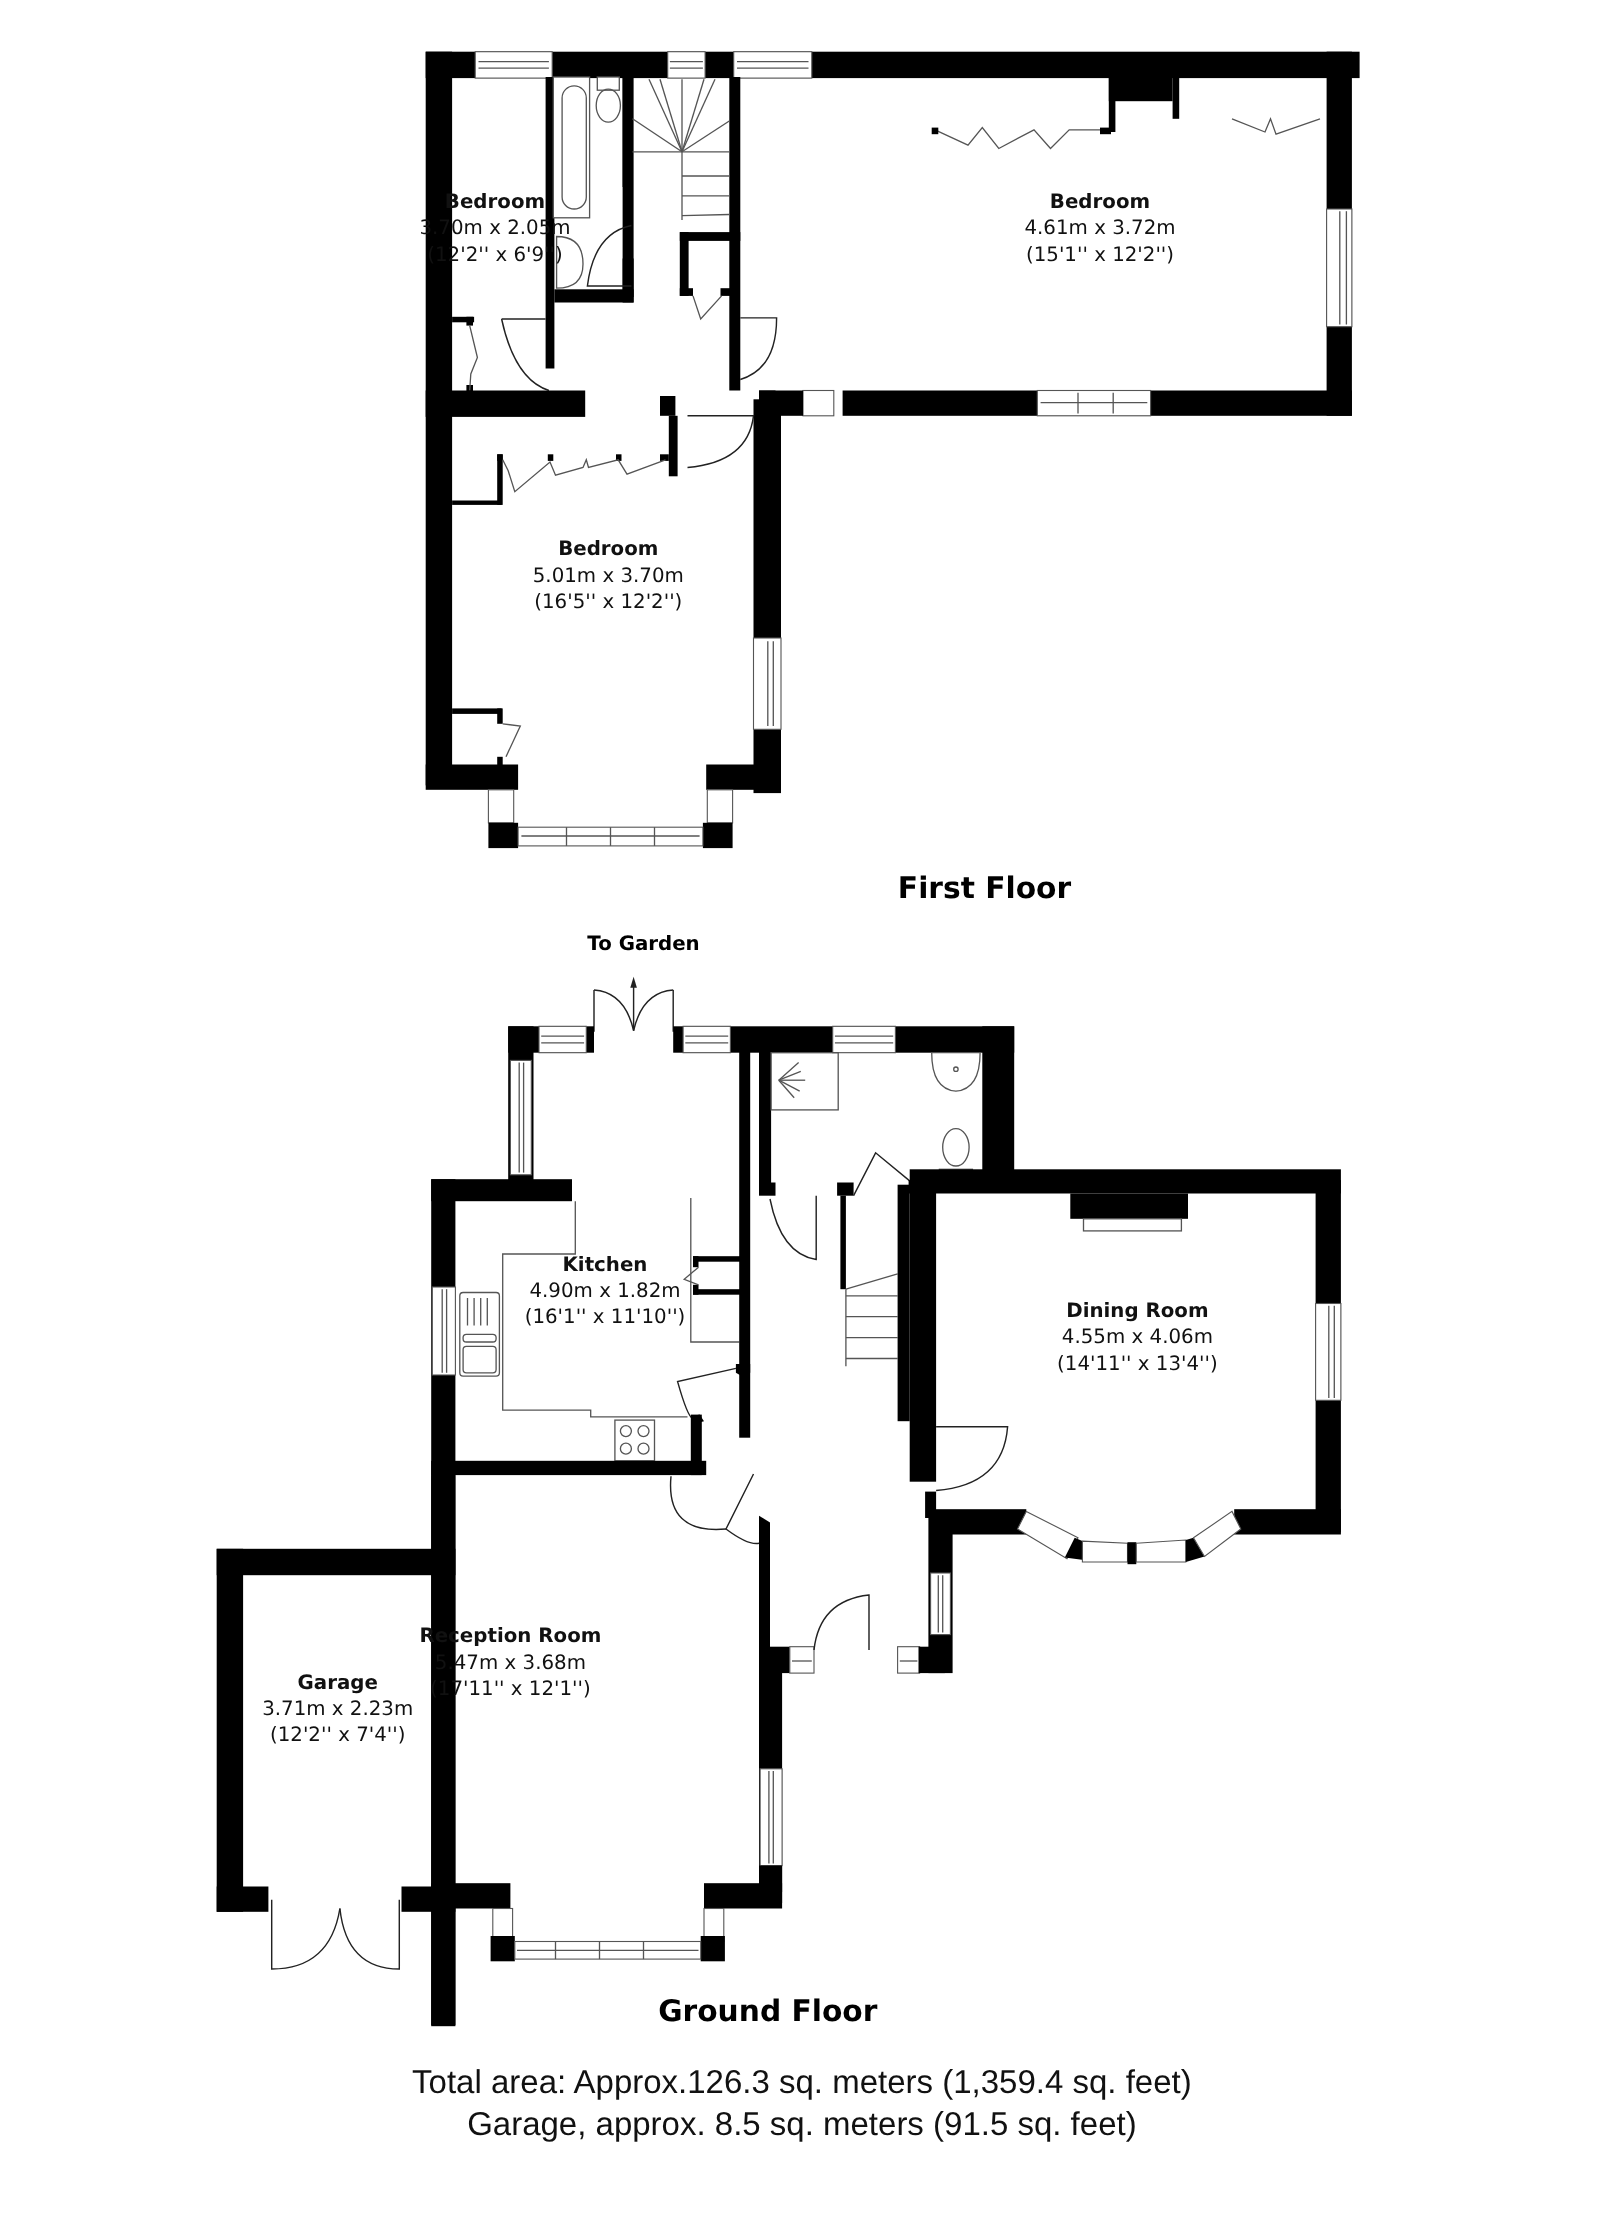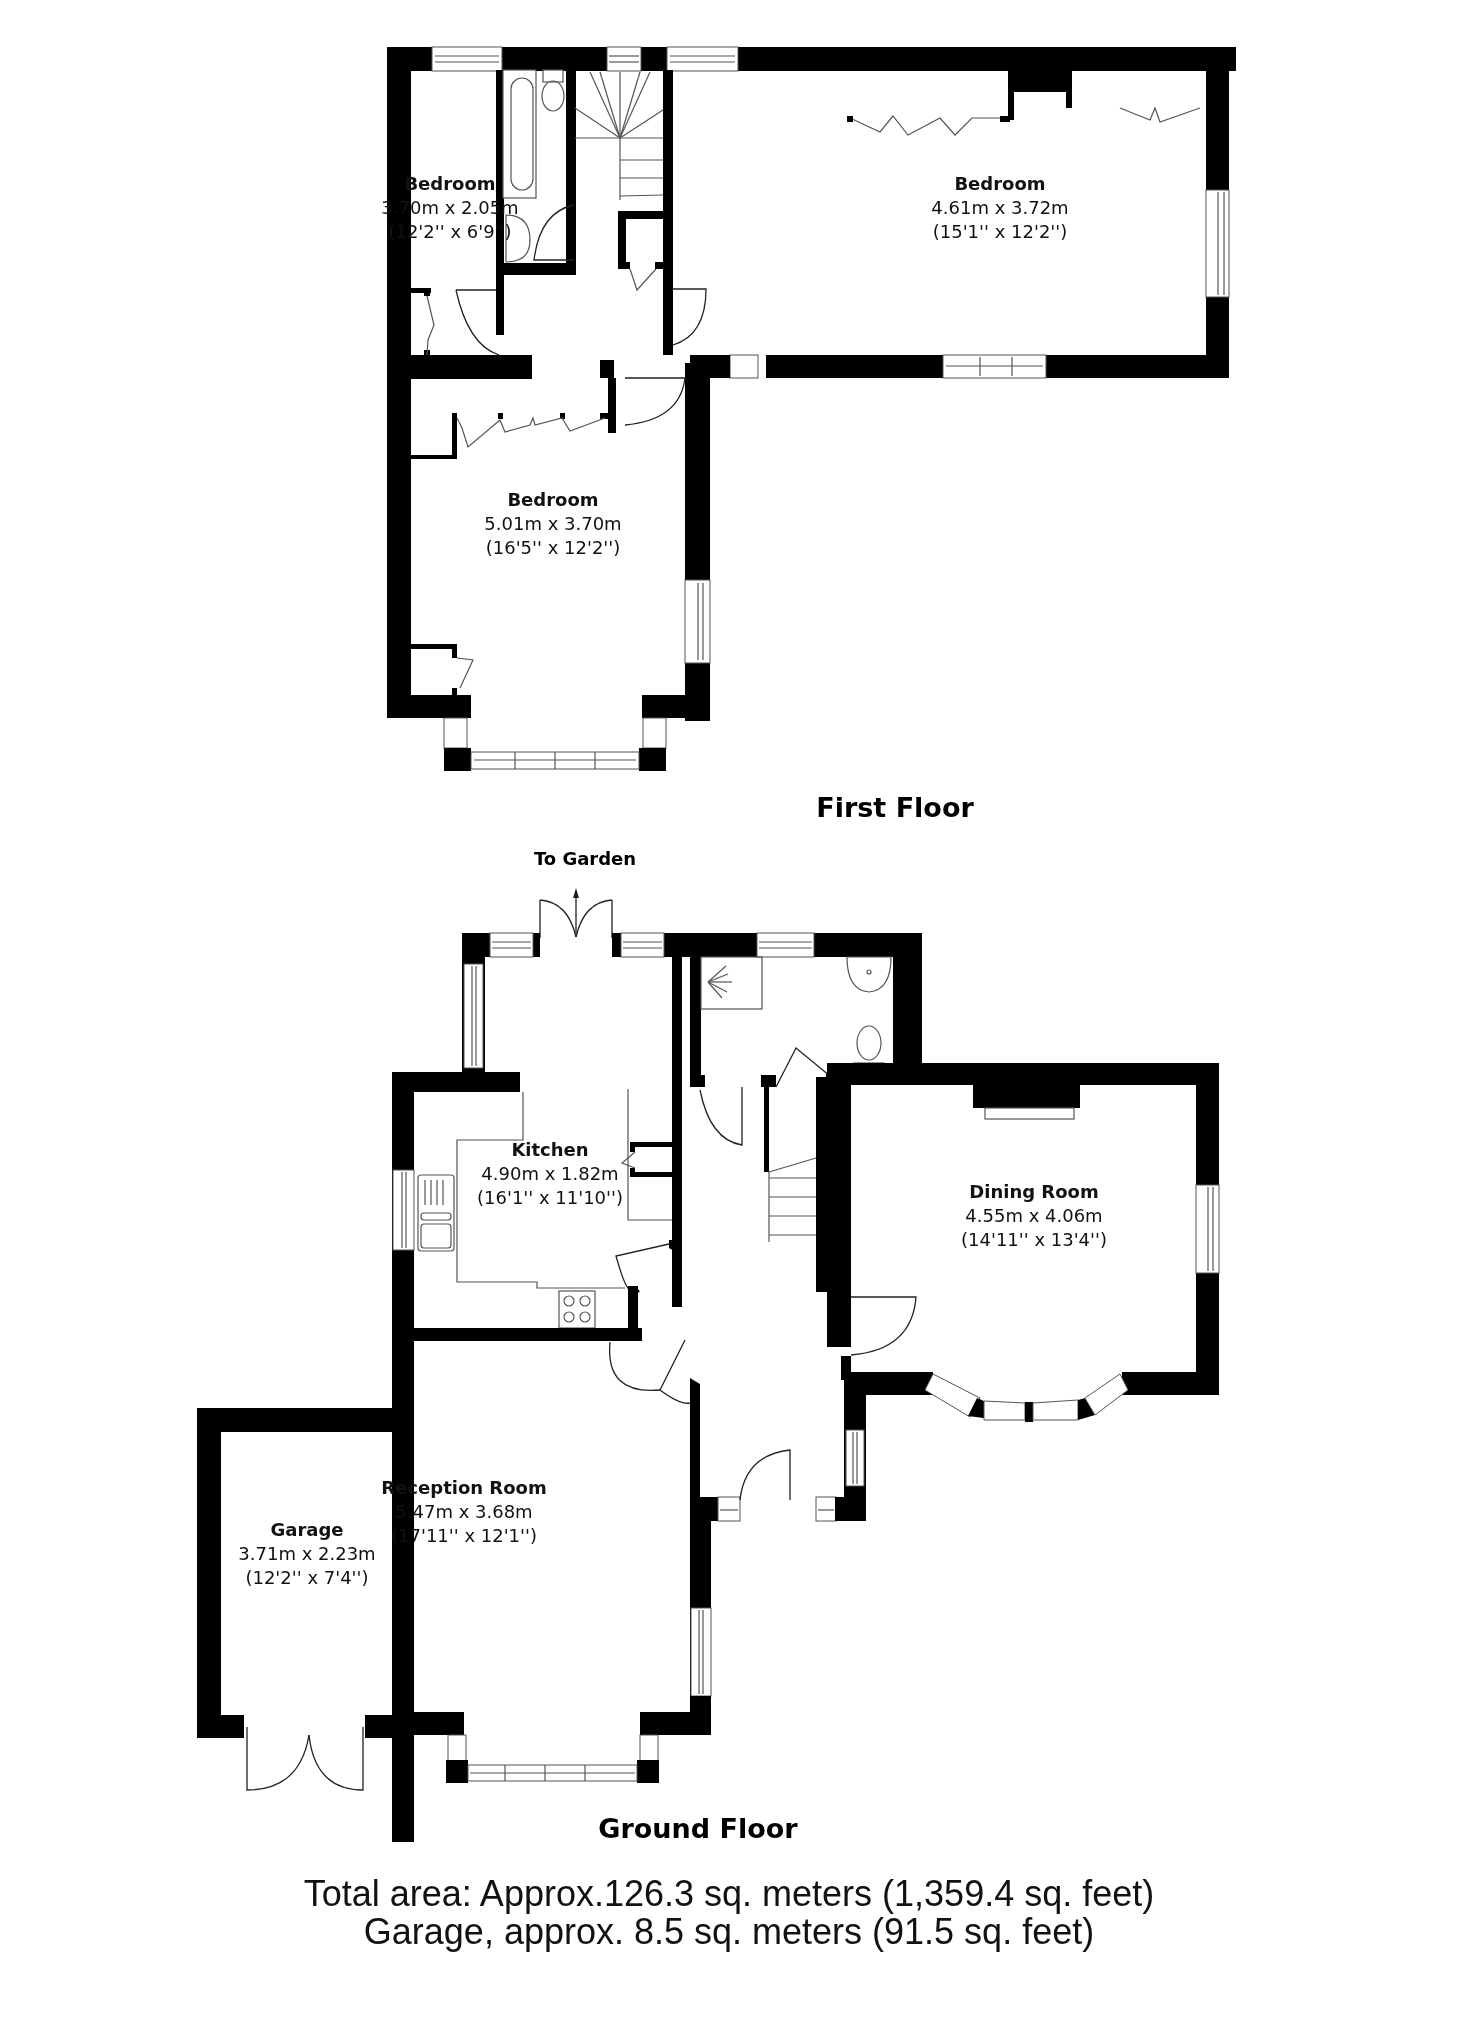--- a/index.html
+++ b/index.html
@@ -8,21 +8,21 @@
   .wall { fill:#000; }
   .win { fill:#fff; stroke:#555; stroke-width:1; }
   .thin { fill:none; stroke:#555; stroke-width:1.2; }
   .thinf { fill:#fff; stroke:#555; stroke-width:1.2; }
   .door { fill:none; stroke:#222; stroke-width:1.3; }
   .label { position:absolute; text-align:center; color:#111; transform:translateX(-50%); white-space:nowrap; line-height:1.32; font-family:"DejaVu Sans", sans-serif; }
   .label .rn { font-weight:bold; font-size:18px; display:block; }
   .label .rd { font-size:18px; display:block; }
   .floor-title { position:absolute; font-weight:bold; font-size:27px; transform:translateX(-50%); white-space:nowrap; font-family:"DejaVu Sans", sans-serif; }
   .garden { position:absolute; font-weight:bold; font-size:18px; transform:translateX(-50%); white-space:nowrap; }
-  .totals { position:absolute; left:0; width:1458px; top:1875px; text-align:center; font-family:"Liberation Sans", sans-serif; font-size:36px; line-height:38px; color:#111; }
+  .totals { position:absolute; left:0; width:1458px; top:1875px; text-align:center; font-family:"Liberation Sans", sans-serif; font-size:30px; line-height:38px; color:#111; }
   .totals div { display:block; }
 </style>
 </head>
 <body>
 
 <svg class="plan" width="1458" height="2025" viewBox="0 0 1458 2025" xmlns="http://www.w3.org/2000/svg">
 
   <g>
 
     <rect class="wall" x="387" y="47" width="849" height="24"></rect>

